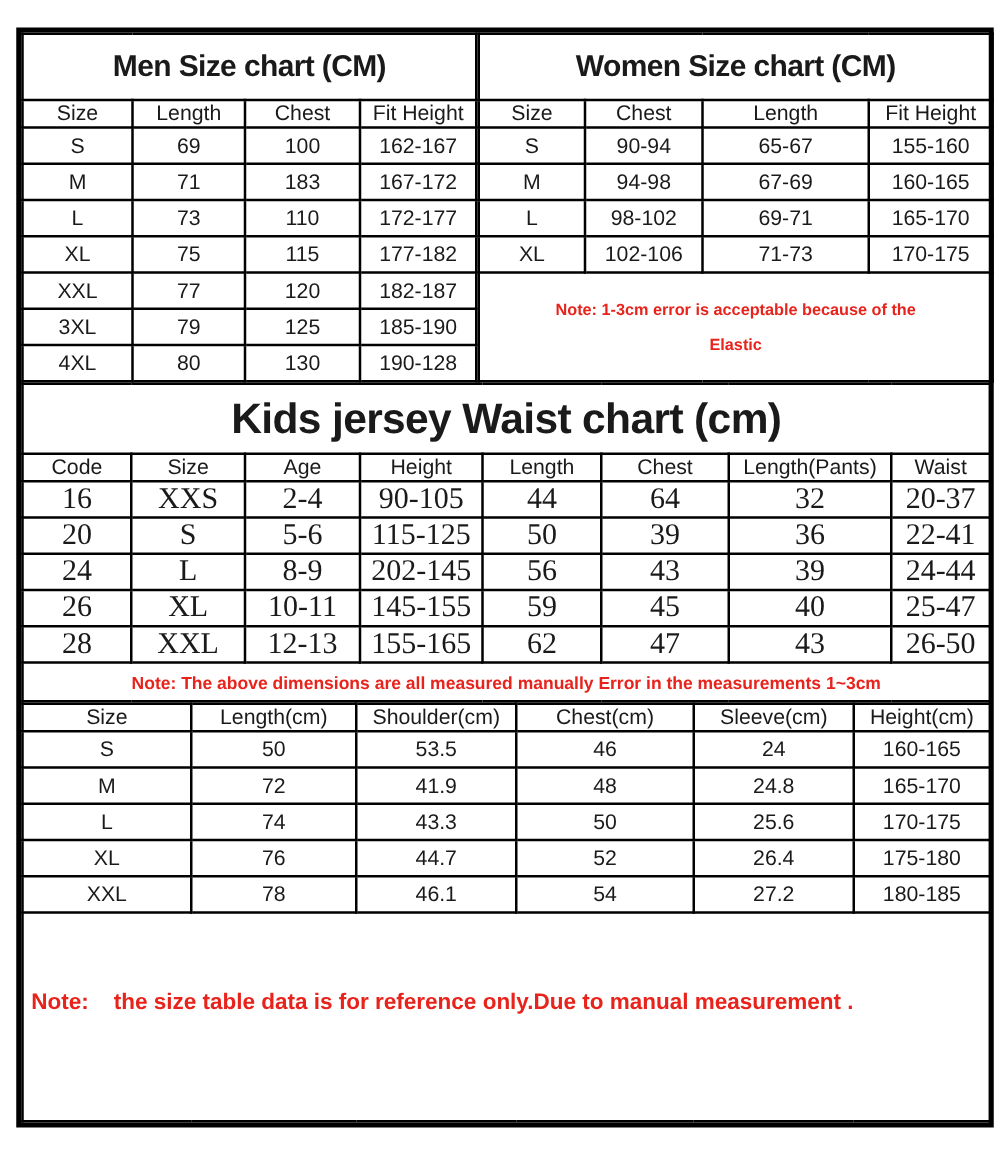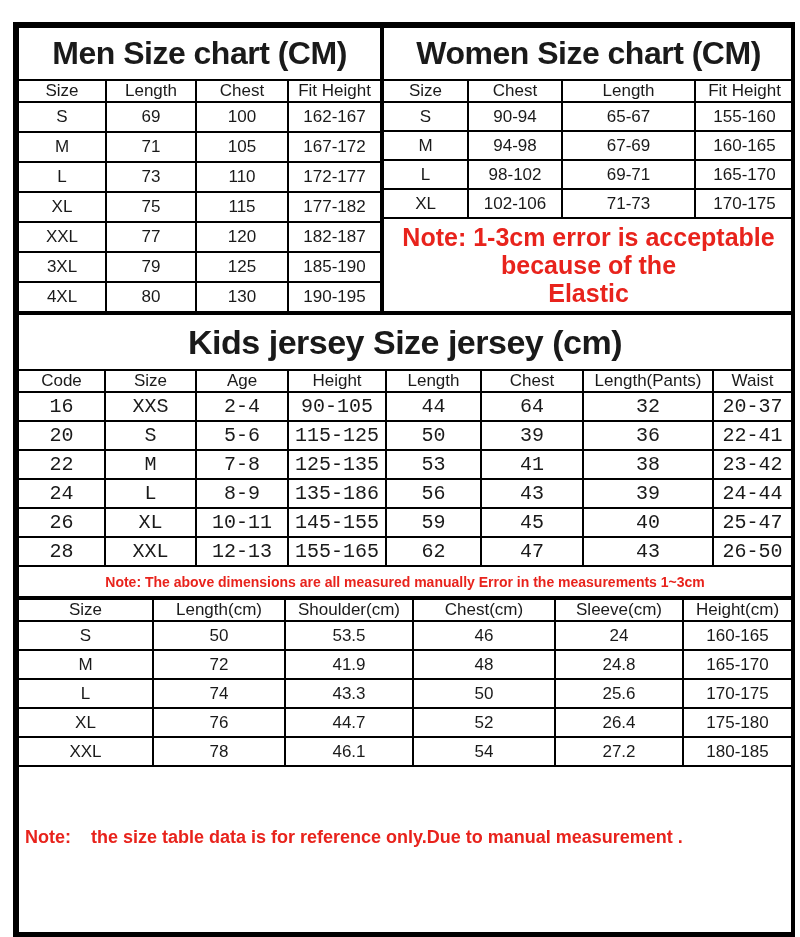--- a/index.html
+++ b/index.html
@@ -23,31 +23,31 @@
   th,td{
     border:2px solid var(--border);
     text-align:center;vertical-align:middle;
     padding:0;overflow:hidden;white-space:nowrap;
   }
   .top{display:flex;}
   .men-table{width:363px;}
   .women-table{width:411px;}
   .kids-table,.player-table{width:774px;}
   .title-row th{
-    height:53px;font-weight:700;font-size:32px;letter-spacing:-0.5px;
+    height:53px;font-weight:700;font-size:24px;letter-spacing:-0.5px;
   }
   .kids-table .title-row th,.player-table .title-row th{
     height:56px;font-size:34px;
   }
   .head-row th{height:14px;font-weight:400;font-size:17px;}
   tbody tr{height:29px;}
   tbody td{font-size:17px;font-weight:400;}
-  .kids-table tbody.data td{font-family:Liberation Mono, monospace;font-size:20px;}
+  .kids-table tbody.data td{font-family:Liberation Serif, serif;font-size:24px;}
   .women-note-cell{
-    height:87px;color:var(--note_red);font-weight:700;font-size:25px;
+    height:87px;color:var(--note_red);font-weight:700;font-size:13px;
     white-space:normal;line-height:28px;padding:4px 10px;
   }
   .kids-note-row td{
     height:31px;color:var(--note_red);font-weight:700;font-size:14px;
   }
   .player-note-cell{
     height:58px;color:var(--note_red);font-weight:700;font-size:18px;
     text-align:left;white-space:pre-wrap;line-height:27px;padding:3px 0 0 6px;
   }
 </style>
@@ -79,21 +79,21 @@
       <tbody>
           <tr>
             <td>S</td>
             <td>69</td>
             <td>100</td>
             <td>162-167</td>
           </tr>
           <tr>
             <td>M</td>
             <td>71</td>
-            <td>105</td>
+            <td>183</td>
             <td>167-172</td>
           </tr>
           <tr>
             <td>L</td>
             <td>73</td>
             <td>110</td>
             <td>172-177</td>
           </tr>
           <tr>
             <td>XL</td>
@@ -110,21 +110,21 @@
           <tr>
             <td>3XL</td>
             <td>79</td>
             <td>125</td>
             <td>185-190</td>
           </tr>
           <tr>
             <td>4XL</td>
             <td>80</td>
             <td>130</td>
-            <td>190-195</td>
+            <td>190-128</td>
           </tr>
         </tbody>
     </table>
 
     <table class="women-table">
       <colgroup>
         <col style="width:85px">
           <col style="width:94px">
           <col style="width:133px">
           <col style="width:99px">
@@ -183,21 +183,21 @@
         <col style="width:91px">
         <col style="width:92px">
         <col style="width:98px">
       <col style="width:95px">
         <col style="width:102px">
         <col style="width:130px">
         <col style="width:79px">
     </colgroup>
     <thead>
       <tr class="title-row">
-        <th colspan="8">Kids jersey Size jersey (cm)</th>
+        <th colspan="8">Kids jersey Waist chart (cm)</th>
       </tr>
       <tr class="head-row">
           <th>Code</th>
           <th>Size</th>
           <th>Age</th>
           <th>Height</th>
           <th>Length</th>
           <th>Chest</th>
           <th>Length(Pants)</th>
           <th>Waist</th>
@@ -218,34 +218,24 @@
           <td>20</td>
           <td>S</td>
           <td>5-6</td>
           <td>115-125</td>
           <td>50</td>
           <td>39</td>
           <td>36</td>
           <td>22-41</td>
         </tr>
         <tr>
-          <td>22</td>
-          <td>M</td>
-          <td>7-8</td>
-          <td>125-135</td>
-          <td>53</td>
-          <td>41</td>
-          <td>38</td>
-          <td>23-42</td>
-        </tr>
-        <tr>
           <td>24</td>
           <td>L</td>
           <td>8-9</td>
-          <td>135-186</td>
+          <td>202-145</td>
           <td>56</td>
           <td>43</td>
           <td>39</td>
           <td>24-44</td>
         </tr>
         <tr>
           <td>26</td>
           <td>XL</td>
           <td>10-11</td>
           <td>145-155</td>

